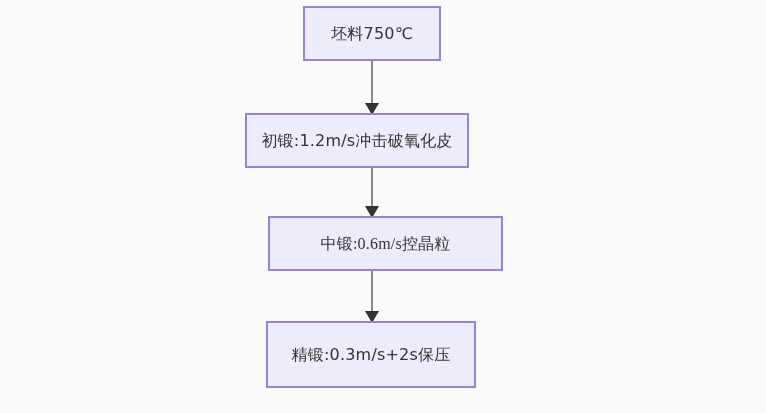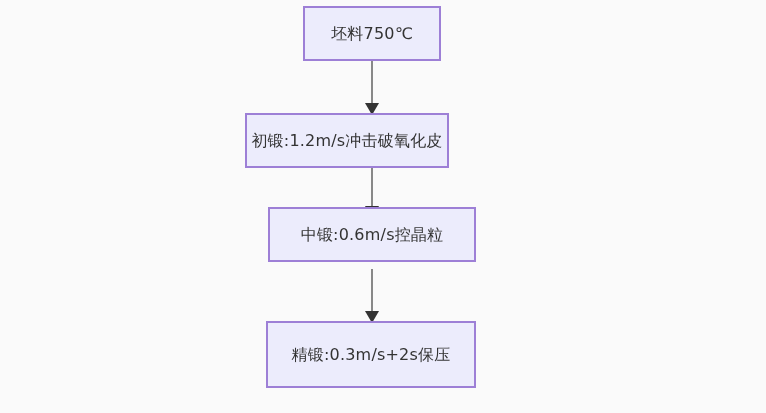--- a/index.html
+++ b/index.html
@@ -66,25 +66,25 @@
 
   <svg class="edge" style="left:360px; top:269px;" width="24" height="56" viewBox="0 0 24 56">
     <line class="edge-line" x1="12" y1="0" x2="12" y2="46"></line>
     <polygon class="edge-head" points="12,54 5,42 19,42"></polygon>
   </svg>
 
   <div class="node" style="left:303px; top:6px; width:138px; height:55px;">
     <span class="node-label">坯料750℃</span>
   </div>
 
-  <div class="node" style="left:245px; top:113px; width:204px; height:55px;">
+  <div class="node" style="left:245px; top:113px; width:224px; height:55px;">
     <span class="node-label">初锻:1.2m/s冲击破氧化皮</span>
   </div>
 
-  <div class="node" style="left:268px; top:207px; width:208px; height:55px;">
+  <div class="node" style="left:268px; top:216px; width:235px; height:55px;font-family:Liberation Serif, serif;">
     <span class="node-label">中锻:0.6m/s控晶粒</span>
   </div>
 
   <div class="node" style="left:266px; top:321px; width:210px; height:67px;">
     <span class="node-label">精锻:0.3m/s+2s保压</span>
   </div>
 
 </div>
 
 </body></html>

